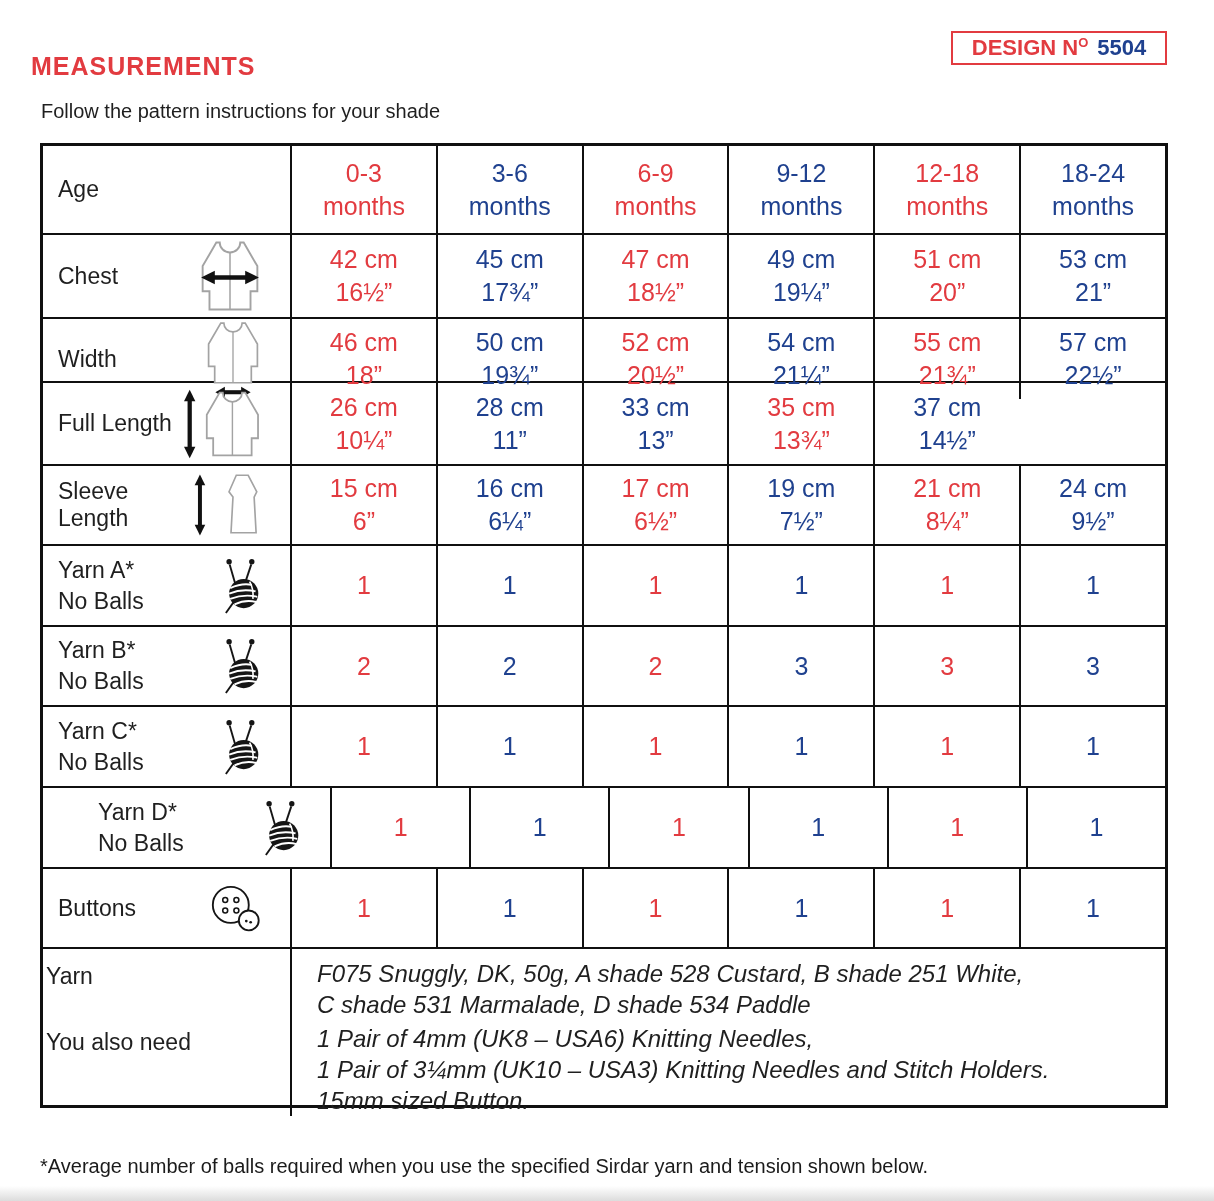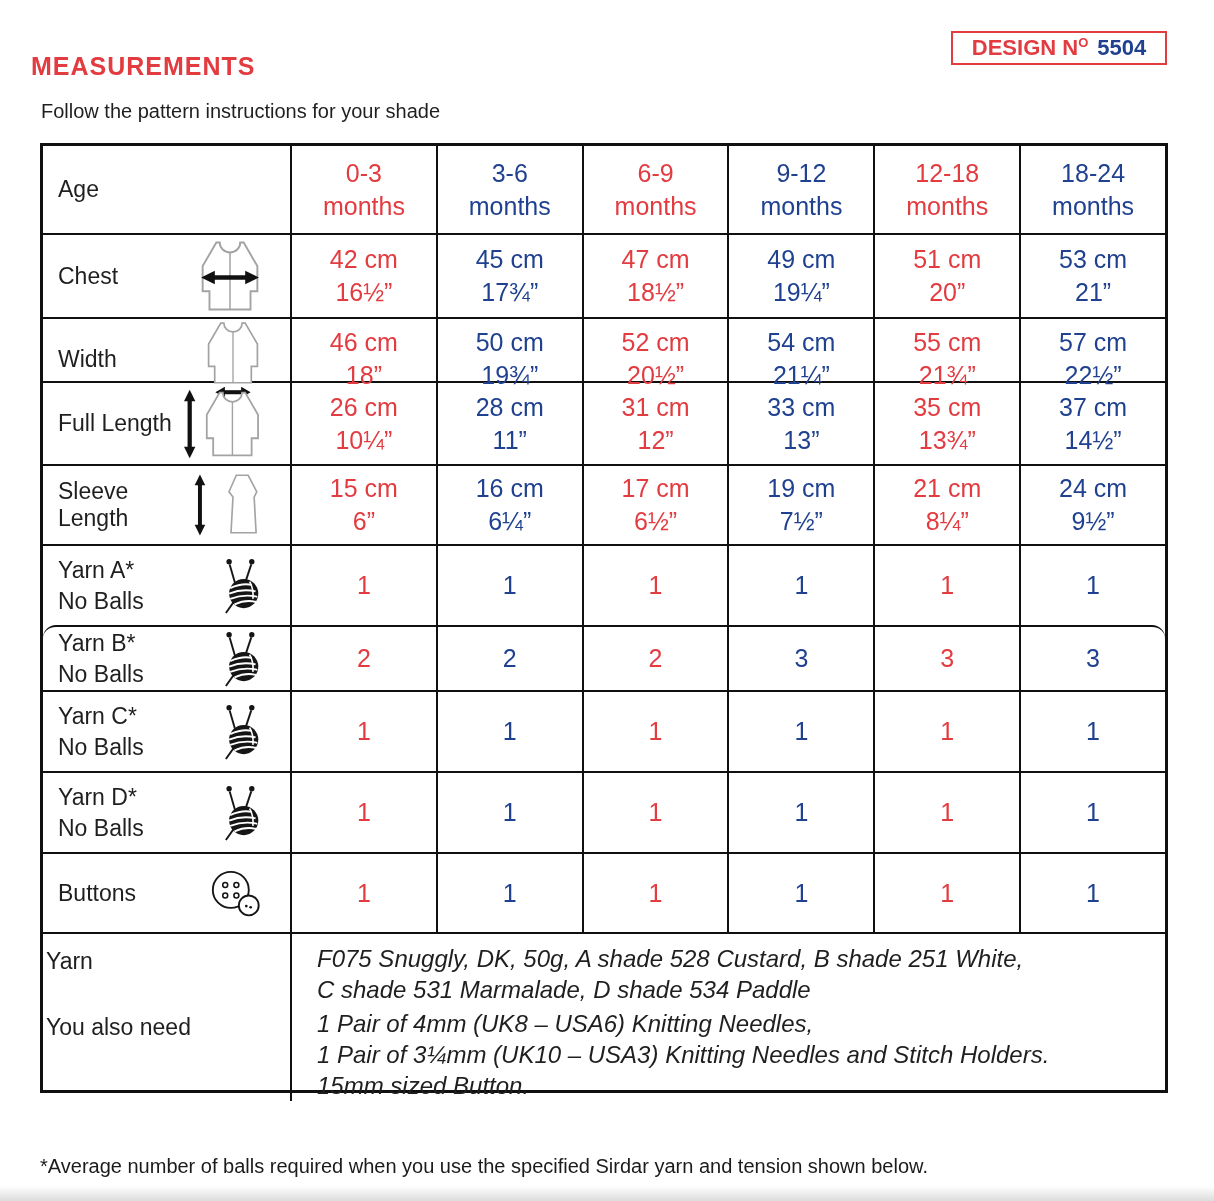--- a/index.html
+++ b/index.html
@@ -22,22 +22,22 @@
     display:flex;align-items:center;justify-content:center;gap:9px;font-size:22px;font-weight:700;background:#fff;
   }
   .design-label{color:var(--red);}
   .design-label sup{font-size:13px;}
   .design-number{color:var(--blue);}
 
   .mtable{position:absolute;left:40px;top:143px;width:1128px;border:3px solid var(--line);background:#fff;}
   .row{display:grid;grid-template-columns:247px repeat(6,1fr);border-top:2px solid var(--line);}
   .row:first-child{border-top:none;}
   .h-head{height:87px;} .h-chest{height:84px;} .h-width{height:64px;} .h-full{height:83px;}
-  .h-sleeve{height:80px;} .h-ya{height:81px;} .h-yb{height:65px;border-radius:13px;} .h-yc{height:81px;}
-  .h-yd{height:81px;} .h-btn{height:80px;} .h-foot{height:158px;}
+  .h-sleeve{height:80px;} .h-ya{height:81px;} .h-yb{height:80px;} .h-yc{height:81px;}
+  .h-yd{height:81px;padding-left:40px;} .h-btn{height:80px;} .h-foot{height:158px;}
 
   .c{border-left:2px solid var(--line);display:flex;flex-direction:column;align-items:center;justify-content:center;
      text-align:center;font-size:25px;line-height:33px;}
   .lc{display:flex;flex-direction:row;align-items:center;justify-content:space-between;
       padding:0 22px 0 15px;font-size:23px;color:var(--ink);}
   .lc .lbl2{display:flex;flex-direction:column;line-height:31px;}
   .alt0{color:var(--red);} .alt1{color:var(--blue);}
   .icon{display:flex;align-items:center;justify-content:center;}
 
   .row-foot{display:grid;grid-template-columns:247px 1fr;border-top:2px solid var(--line);}
@@ -215,24 +215,20 @@
       </span>
     </div>
     <div class="c alt0">
         <span>26 cm</span>
         <span>10¼”</span>
       </div>
     <div class="c alt1">
         <span>28 cm</span>
         <span>11”</span>
       </div>
-    <div class="c alt0">
-        <span>31 cm</span>
-        <span>12”</span>
-      </div>
     <div class="c alt1">
         <span>33 cm</span>
         <span>13”</span>
       </div>
     <div class="c alt0">
         <span>35 cm</span>
         <span>13¾”</span>
       </div>
     <div class="c alt1">
         <span>37 cm</span>

